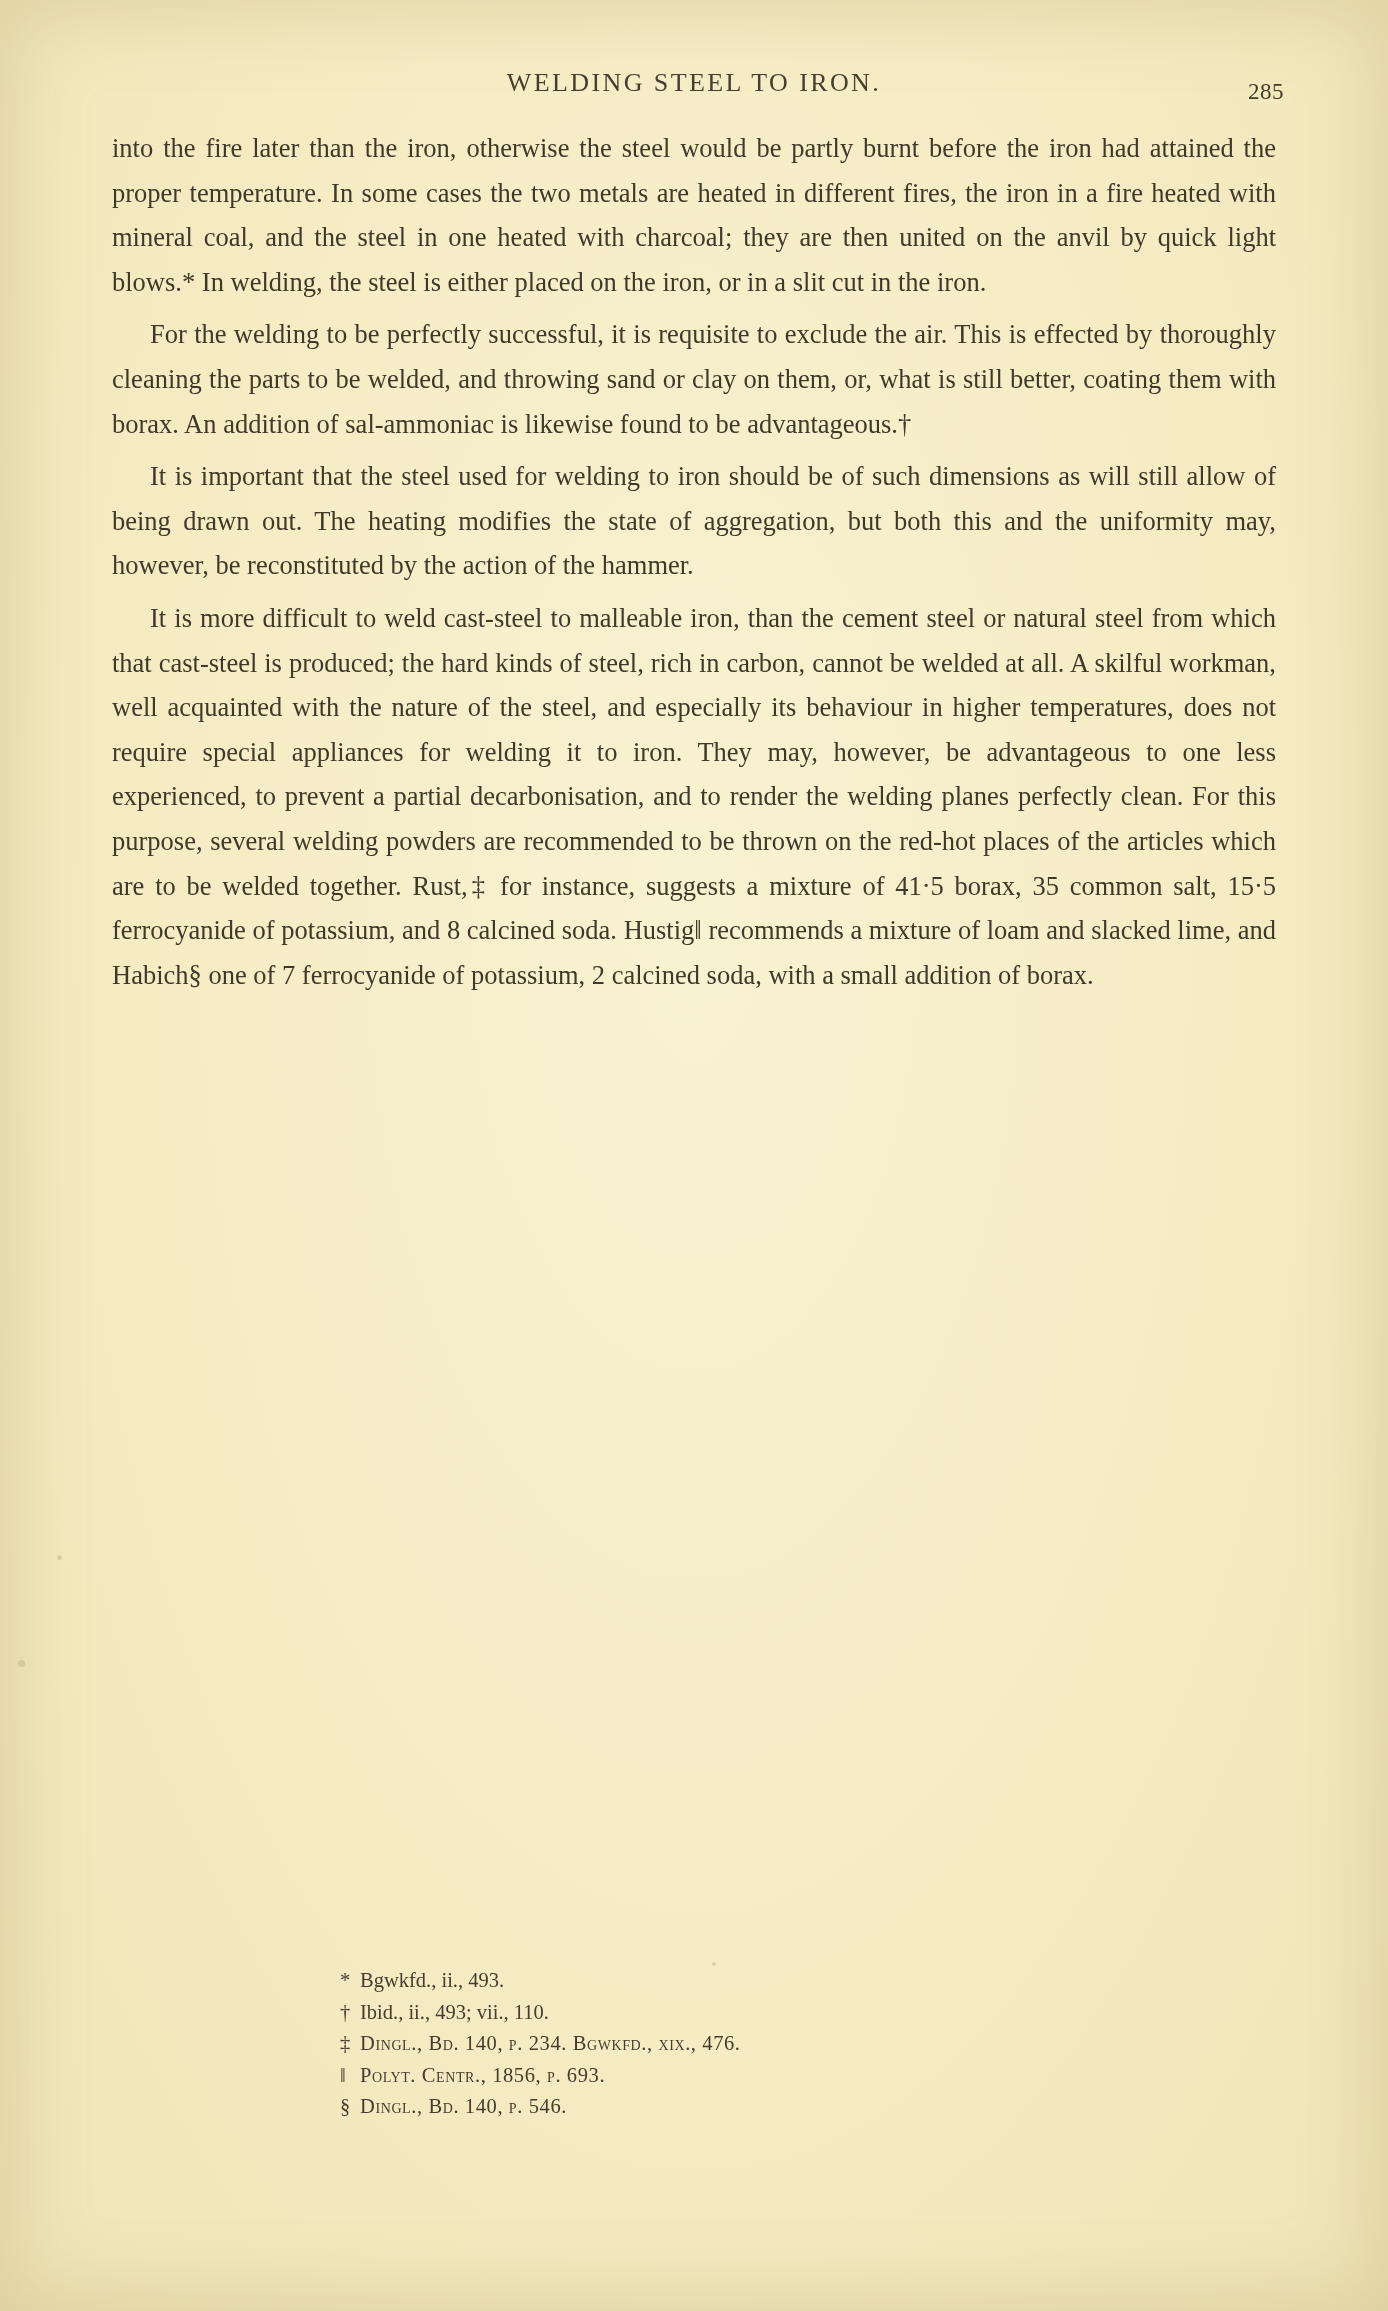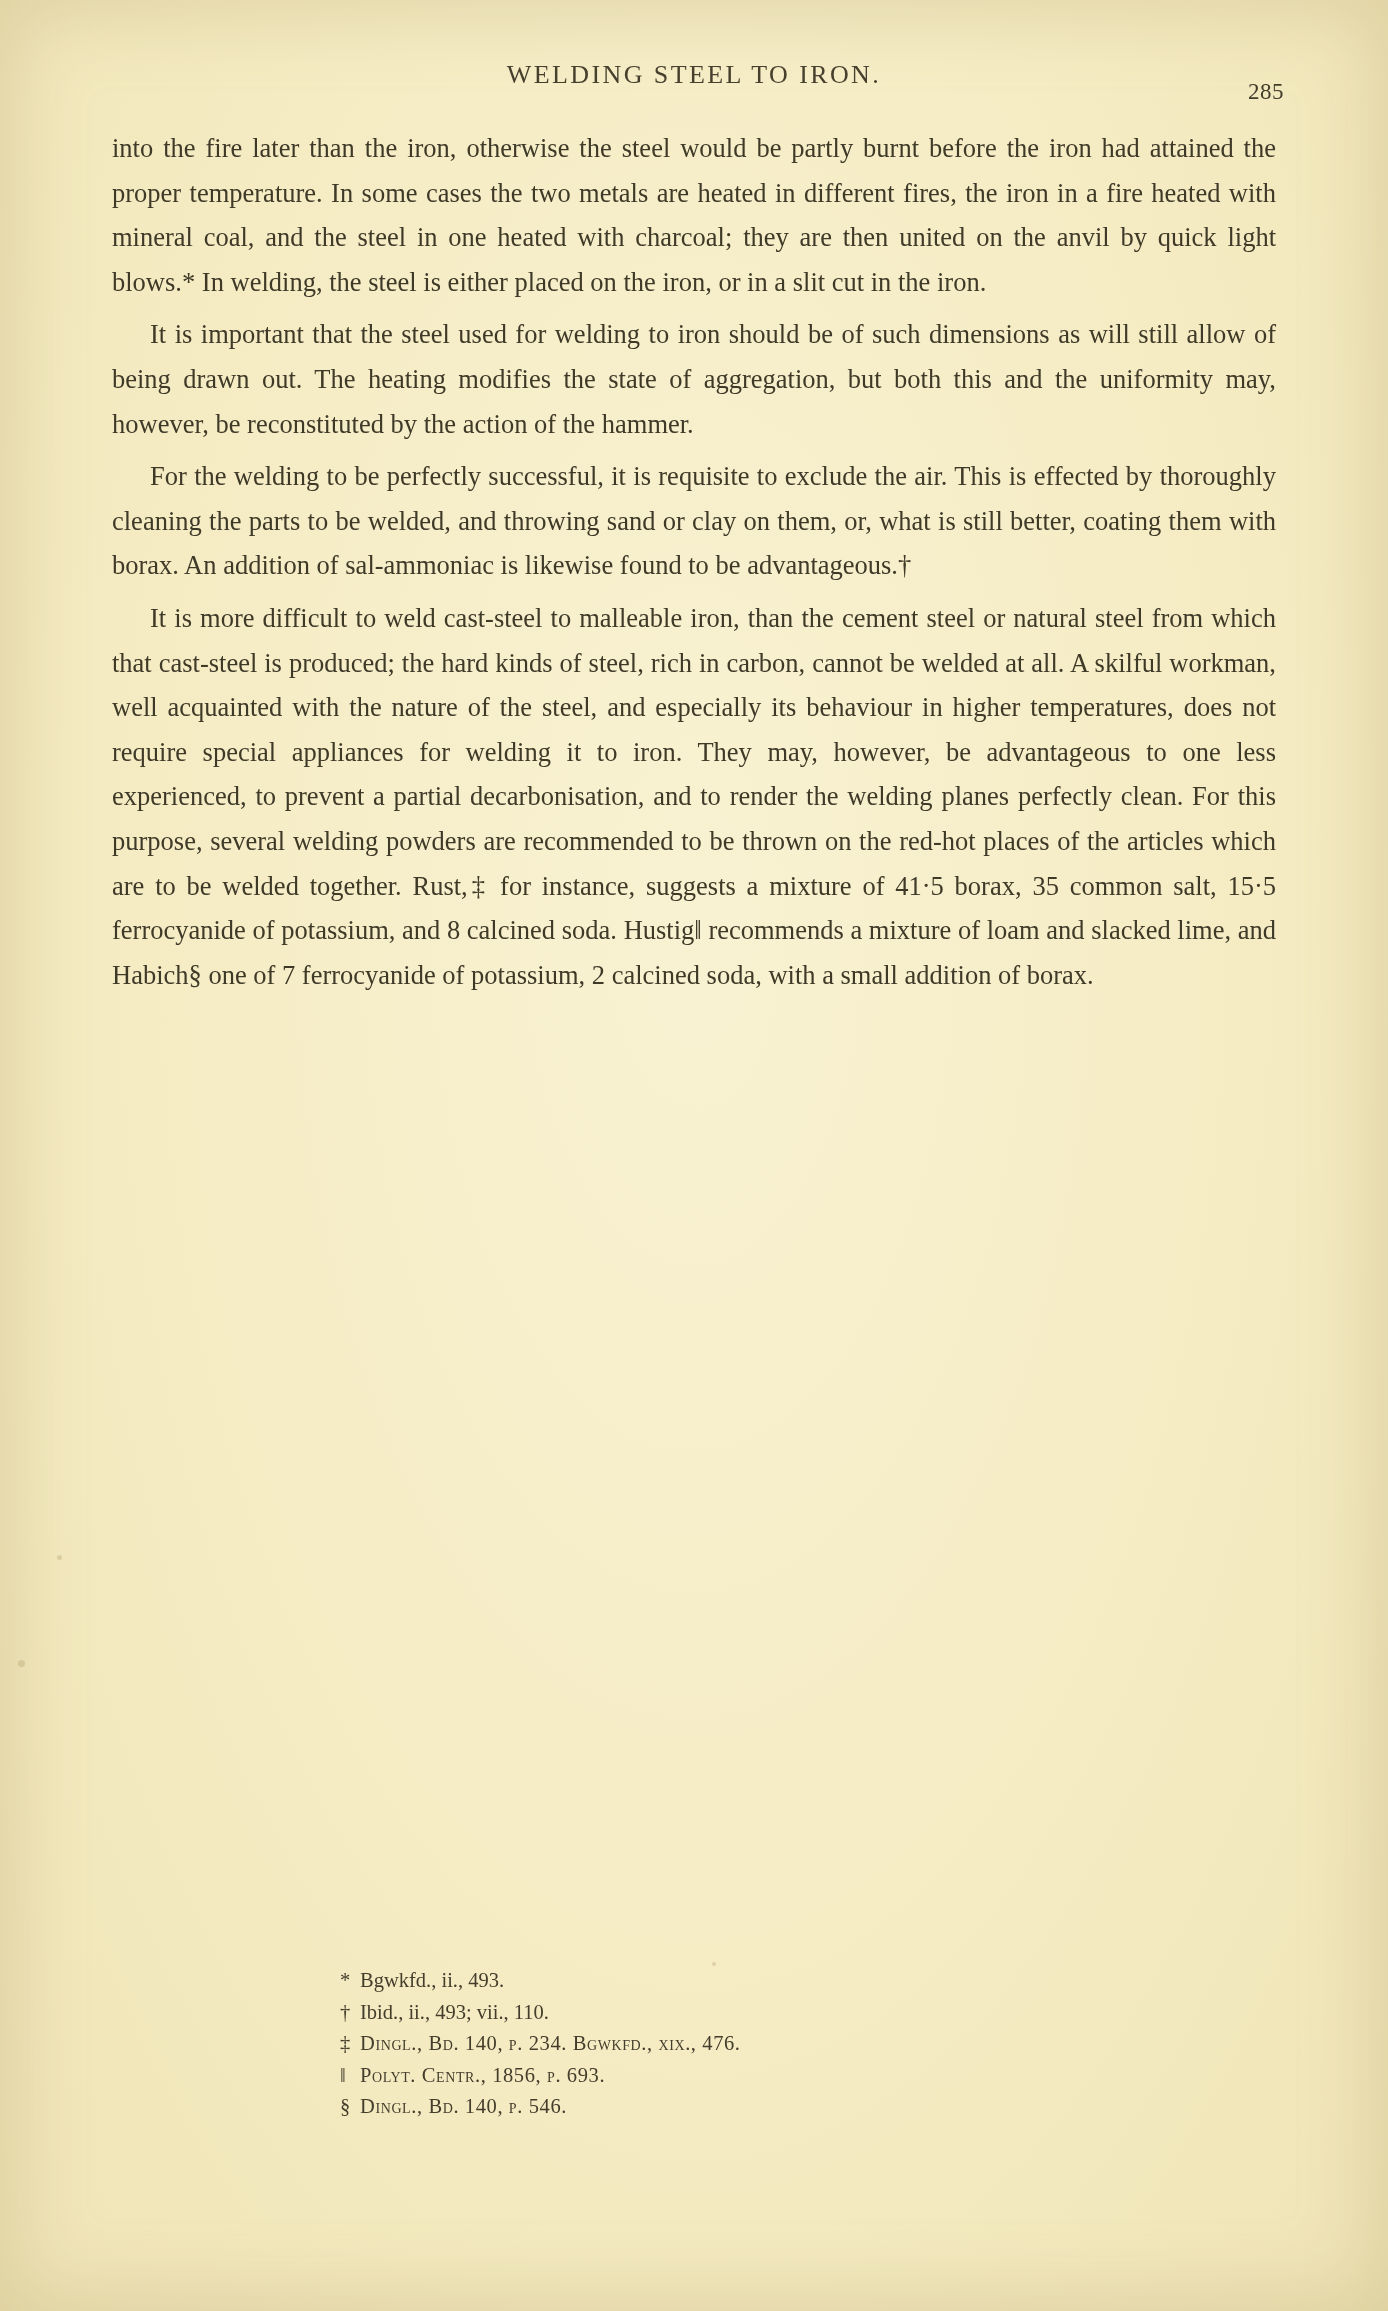--- a/index.html
+++ b/index.html
@@ -31,21 +31,21 @@
     box-shadow: inset 0 0 70px 18px rgba(180, 160, 105, 0.28);
   }
   .content {
     position: absolute;
     left: 104px;
     top: 60px;
     width: 1180px;
   }
   .header {
     display: flex;
-    align-items: flex-start;
+    align-items: center;
     justify-content: center;
     position: relative;
     height: 46px;
     margin-bottom: 20px;
   }
   .running-title {
     font-size: 26px;
     letter-spacing: 2.4px;
     font-variant: small-caps;
     text-transform: uppercase;
@@ -111,22 +111,22 @@
 
   <div class="content">
 
     <div class="header">
       <div class="running-title">WELDING STEEL TO IRON.</div>
       <div class="page-number">285</div>
     </div>
 
     <div class="body-text">
       <p>into the fire later than the iron, otherwise the steel would be partly burnt before the iron had attained the proper temperature.   In some cases the two metals are heated in different fires, the iron in a fire heated with mineral coal, and the steel in one heated with charcoal; they are then united on the anvil by quick light blows.*   In welding, the steel is either placed on the iron, or in a slit cut in the iron.</p>
+      <p class="indent">For the welding to be perfectly successful, it is requisite to exclude the air.   This is effected by thoroughly cleaning the parts to be welded, and throwing sand or clay on them, or, what is still better, coating them with borax.   An addition of sal-ammoniac is likewise found to be advantageous.†</p>
       <p class="indent">It is important that the steel used for welding to iron should be of such dimensions as will still allow of being drawn out.   The heating modifies the state of aggregation, but both this and the uniformity may, however, be reconstituted by the action of the hammer.</p>
-      <p class="indent">For the welding to be perfectly successful, it is requisite to exclude the air.   This is effected by thoroughly cleaning the parts to be welded, and throwing sand or clay on them, or, what is still better, coating them with borax.   An addition of sal-ammoniac is likewise found to be advantageous.†</p>
       <p class="indent">It is more difficult to weld cast-steel to malleable iron, than the cement steel or natural steel from which that cast-steel is produced; the hard kinds of steel, rich in carbon, cannot be welded at all.   A skilful workman, well acquainted with the nature of the steel, and especially its behaviour in higher temperatures, does not require special appliances for welding it to iron.   They may, however, be advantageous to one less experienced, to prevent a partial decarbonisation, and to render the welding planes perfectly clean.   For this purpose, several welding powders are recommended to be thrown on the red-hot places of the articles which are to be welded together.   Rust,‡ for instance, suggests a mixture of 41·5 borax, 35 common salt, 15·5 ferrocyanide of potassium, and 8 calcined soda.   Hustig‖ recommends a mixture of loam and slacked lime, and Habich§ one of 7 ferrocyanide of potassium, 2 calcined soda, with a small addition of borax.</p>
     </div>
 
   </div>
 
   <div class="footnotes">
     <div class="fnline">
       <span class="fn-mark">*</span><span>Bgwkfd., ii., 493.</span>
     </div>
     <div class="fnline">

